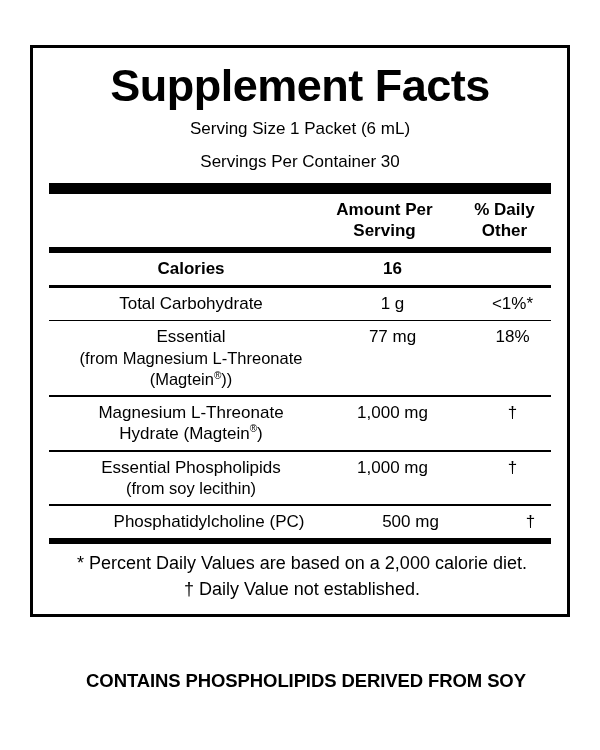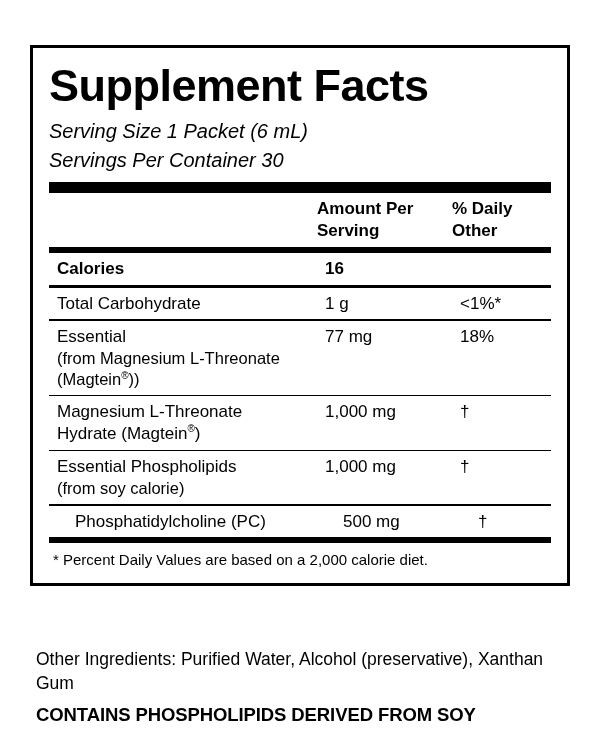--- a/index.html
+++ b/index.html
@@ -13,43 +13,43 @@
     font-family: "Liberation Sans", sans-serif;
     color: #000000;
     -webkit-font-smoothing: antialiased;
   }
   .page {
     position: relative;
     width: 600px;
     height: 750px;
     box-sizing: border-box;
     padding: 0;
+    text-align: center;
   }
   .panel {
     position: absolute;
     left: 30px;
     top: 45px;
     width: 540px;
     box-sizing: border-box;
     border: 3px solid #000;
     padding: 12px 16px 10px 16px;
   }
   .title {
     font-size: 45px;
     font-weight: bold;
     letter-spacing: -0.5px;
     line-height: 1.05;
     margin: 2px 0 8px 0;
     white-space: nowrap;
   }
   .serving-line {
-    font-size: 20px;
+    font-size: 17px;
     line-height: 1.45;
-    margin: 0;
-    font-style: italic;
+    margin: 8px;
   }
   .rule-thick {
     height: 11px;
     background: #000;
     margin: 7px 0 0 0;
   }
   .rule-med {
     height: 6px;
     background: #000;
     margin: 0;
@@ -96,38 +96,38 @@
   }
   sup {
     font-size: 10px;
     vertical-align: super;
     line-height: 0;
   }
   .footnotes {
     padding: 6px 0 2px 4px;
   }
   .footnote {
-    font-size: 15px;
+    font-size: 18px;
     line-height: 1.45;
   }
   .other {
     position: absolute;
     left: 36px;
     top: 648px;
     width: 540px;
   }
   .other-ing {
     font-size: 17.5px;
     line-height: 1.35;
     margin: 0;
   }
   .contains {
     font-size: 18.5px;
     font-weight: bold;
-    margin-top: 9px;
+    margin-top: 22px;
     letter-spacing: -0.1px;
   }
   .nowrap { white-space: nowrap; }
 </style>
 </head>
 <body>
 
 <div class="page">
 
   <div class="panel">
@@ -204,21 +204,21 @@
       </tr>
     </tbody>
       </table>
     <div class="rule-thin"></div>
 
     <table class="facts">
       <tbody>
           <tr class="row">
         <td class="col-name">
           <span>Essential Phospholipids</span>
-          <span class="sub">(from soy calorie)</span>
+          <span class="sub">(from soy lecithin)</span>
         </td>
         <td class="col-amt">1,000 mg</td>
         <td class="col-dv">†</td>
       </tr>
     </tbody>
       </table>
     <div class="rule-thin"></div>
 
     <table class="facts">
       <tbody>
@@ -227,22 +227,22 @@
         <td class="col-amt">500 mg</td>
         <td class="col-dv">†</td>
       </tr>
     </tbody>
       </table>
 
     <div class="rule-med"></div>
 
     <div class="footnotes">
       <div class="footnote">* Percent Daily Values are based on a 2,000 calorie diet.</div>
+      <div class="footnote">† Daily Value not established.</div>
     </div>
 
   </div>
 
   <div class="other">
-    <div class="other-ing">Other Ingredients: Purified Water, Alcohol (preservative), Xanthan Gum</div>
     <div class="contains">CONTAINS PHOSPHOLIPIDS DERIVED FROM SOY</div>
   </div>
 
 </div>
 
 </body></html>

